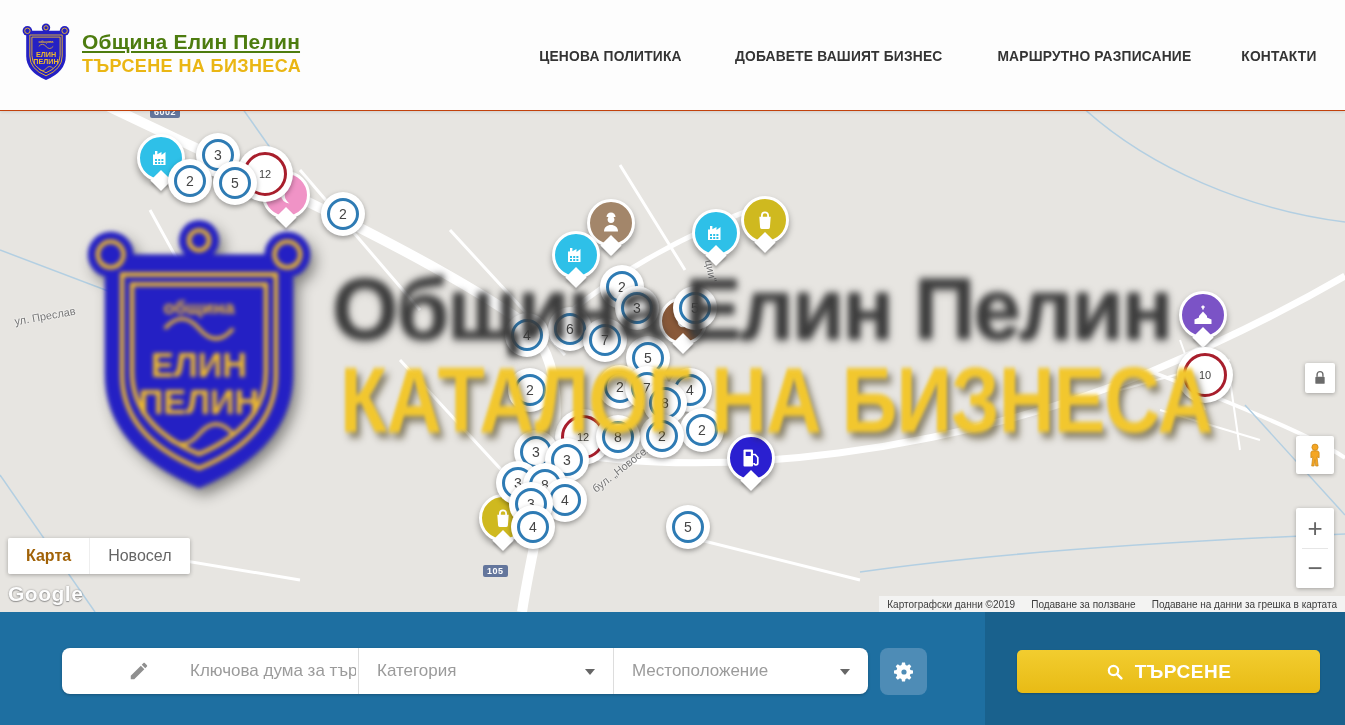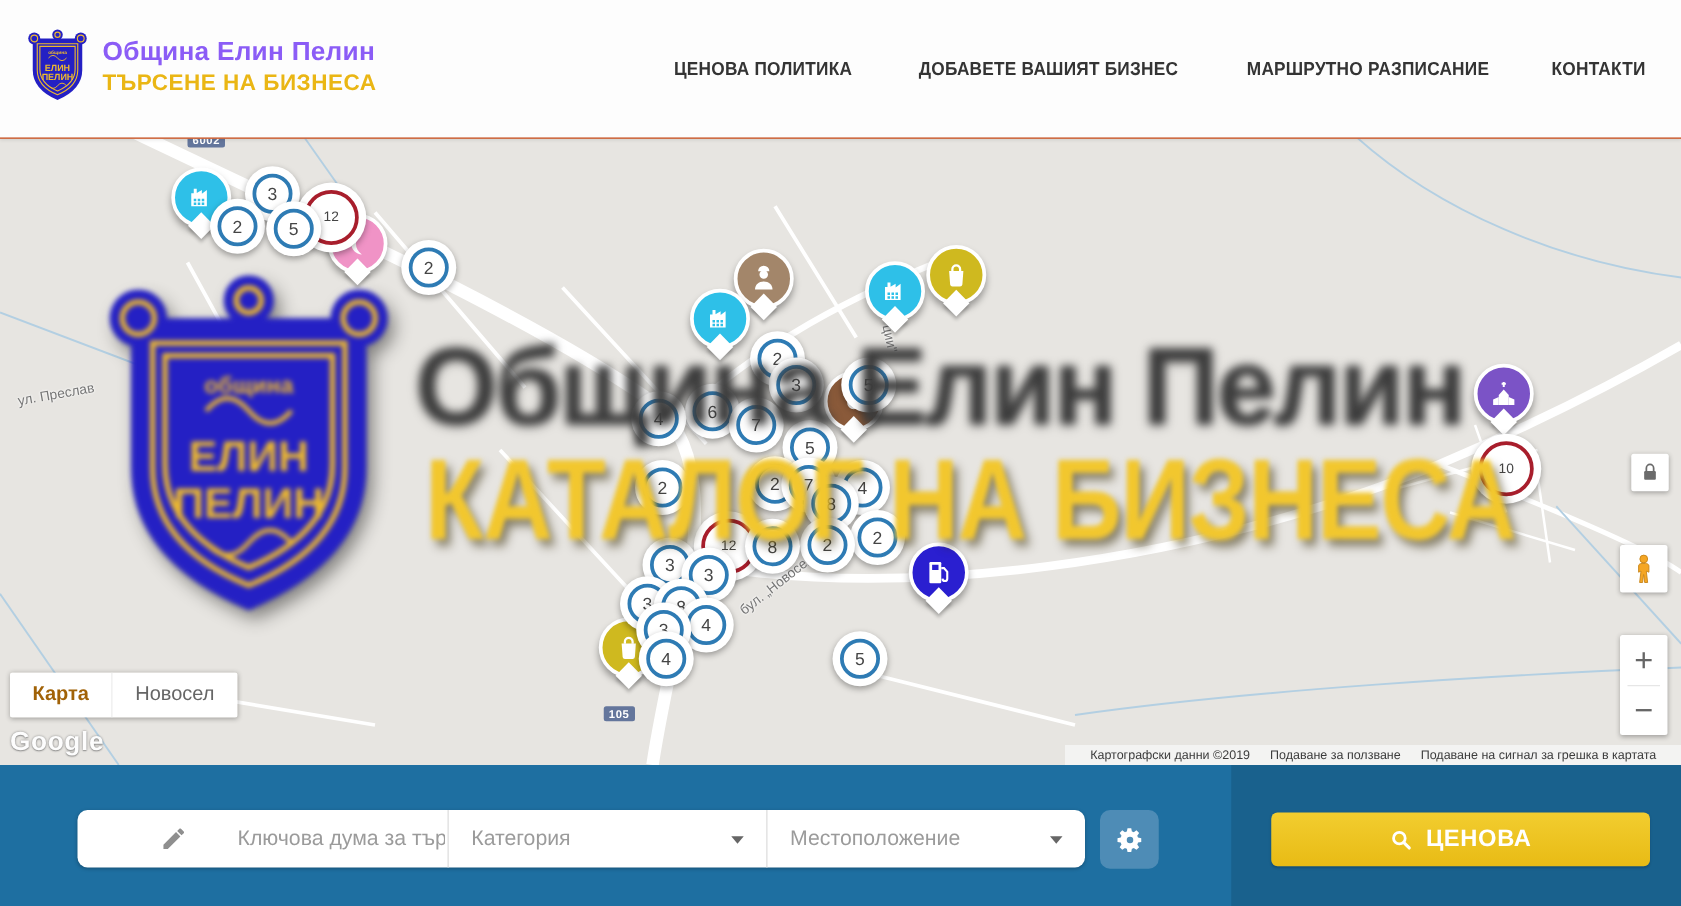--- a/index.html
+++ b/index.html
@@ -4,21 +4,21 @@
 <style>
   html,body{margin:0;padding:0;}
   body{width:1345px;height:725px;overflow:hidden;position:relative;
        font-family:"Liberation Sans", sans-serif;background:#fff;}
 
   
   .header{position:absolute;left:0;top:0;width:1345px;height:110px;background:#fdfdfd;
           border-bottom:1px solid #c2410c;box-shadow:0 1px 3px rgba(0,0,0,.10);z-index:30;}
   .brand{position:absolute;left:22px;top:22px;display:flex;align-items:center;gap:12px;cursor:pointer;}
   .crest-sm{width:48px;height:62px;}
-  .brand-text .t1{font-size:21px;font-weight:bold;color:#8b5cf6;letter-spacing:.2px;}
+  .brand-text .t1{font-size:21px;font-weight:bold;color:#4d7c0f;letter-spacing:.2px;text-decoration:underline;}
   .brand-text .t2{font-size:18px;font-weight:bold;color:#eab614;letter-spacing:.4px;margin-top:2px;}
   .nav{position:absolute;right:25px;top:0;height:110px;display:flex;align-items:center;gap:38px;}
   .nav a{font-size:15px;font-weight:bold;color:#343434;text-decoration:none;letter-spacing:.2px;
          font-stretch:condensed;transform:scaleX(.92);transform-origin:center;white-space:nowrap;cursor:pointer;}
 
   
   .map{position:absolute;left:0;top:110px;width:1345px;height:502px;background:#e7e5e1;overflow:hidden;}
   .map svg.decor{position:absolute;left:0;top:0;z-index:0;}
   #labels{position:absolute;left:0;top:0;width:100%;height:100%;z-index:1;}
   .roadshield{position:absolute;background:#64769c;color:#fff;font-size:9px;font-weight:bold;
@@ -61,21 +61,21 @@
   .maptype{position:absolute;left:8px;top:428px;display:flex;z-index:4;
            box-shadow:0 1px 4px rgba(0,0,0,.3);border-radius:2px;overflow:hidden;}
   .maptype button{border:none;height:36px;background:#fff;font-family:inherit;font-size:16px;
            padding:0 18px;cursor:pointer;}
   .maptype .active{font-weight:bold;color:#a16207;}
   .maptype .inactive{color:#666;border-left:1px solid #eee;}
   .glogo{position:absolute;left:8px;top:472px;z-index:4;font-size:21px;font-weight:bold;color:#fff;
          letter-spacing:.5px;opacity:.95;cursor:pointer;
          text-shadow:0 0 2px rgba(110,110,110,.8),0 1px 1px rgba(120,120,120,.7);}
   .attrib{position:absolute;right:0;top:486px;height:16px;z-index:4;display:flex;align-items:center;
-          background:rgba(245,245,245,.82);font-size:10px;color:#3c3c3c;padding:0 12px;}
+          background:rgba(245,245,245,.82);font-size:10px;color:#3c3c3c;padding:0 0;}
   .attrib span{padding:0 8px;white-space:nowrap;}
   .attrib .lnk{cursor:pointer;}
   .sqbtn{position:absolute;background:#fff;box-shadow:0 1px 4px rgba(0,0,0,.3);border-radius:2px;
          display:flex;align-items:center;justify-content:center;cursor:pointer;z-index:4;}
   .lockbtn{left:1305px;top:253px;width:30px;height:30px;}
   .pegman{left:1296px;top:326px;width:38px;height:38px;}
   .zoomctl{position:absolute;left:1296px;top:398px;width:38px;height:80px;background:#fff;z-index:4;
          box-shadow:0 1px 4px rgba(0,0,0,.3);border-radius:2px;display:flex;flex-direction:column;}
   .zoomctl button{flex:1;border:none;background:transparent;font-size:26px;color:#666;cursor:pointer;
          font-family:inherit;line-height:1;}
@@ -426,21 +426,21 @@
   </div>
 
   <div class="maptype">
     <button class="active">Карта</button>
     <button class="inactive">Новосел</button>
   </div>
   <div class="glogo">Google</div>
   <div class="attrib">
     <span>Картографски данни ©2019</span>
     <span class="lnk">Подаване за ползване</span>
-    <span class="lnk">Подаване на сигнал за грешка в картата</span>
+    <span class="lnk">Подаване на данни за грешка в картата</span>
   </div>
   <div class="sqbtn lockbtn">
     <svg width="14" height="16" viewBox="0 0 24 26">
       <path d="M7 11V7a5 5 0 0 1 10 0v4" fill="none" stroke="#6b6b6b" stroke-width="2.4"></path>
       <rect x="4" y="11" width="16" height="12" rx="1.5" fill="#6b6b6b"></rect>
     </svg>
   </div>
   <div class="sqbtn pegman">
     <svg width="22" height="26" viewBox="0 0 24 26">
       <circle cx="12" cy="4.5" r="3.4" fill="#f5a623" stroke="#c8861a" stroke-width=".8"></circle>
@@ -479,15 +479,15 @@
       <path fill="#fff" d="M21 13.5v-3l-2.6-.5a6.7 6.7 0 0 0-.6-1.5l1.5-2.2-2.1-2.1-2.2 1.5c-.5-.3-1-.5-1.5-.6L13 2.5h-3l-.5 2.6c-.5.1-1 .3-1.5.6L5.8 4.2 3.7 6.3l1.5 2.2c-.3.5-.5 1-.6 1.5l-2.6.5v3l2.6.5c.1.5.3 1 .6 1.5l-1.5 2.2 2.1 2.1 2.2-1.5c.5.3 1 .5 1.5.6l.5 2.6h3l.5-2.6c.5-.1 1-.3 1.5-.6l2.2 1.5 2.1-2.1-1.5-2.2c.3-.5.5-1 .6-1.5l2.6-.5z"></path>
       <circle cx="12" cy="12" r="2.6" fill="#4e8cb6"></circle>
     </svg>
   </button>
 
   <button class="searchbtn">
     <svg viewBox="0 0 24 24">
       <circle cx="10" cy="10" r="6.2" fill="none" stroke="#fff" stroke-width="3"></circle>
       <line x1="14.8" y1="14.8" x2="20.5" y2="20.5" stroke="#fff" stroke-width="3.4" stroke-linecap="round"></line>
     </svg>
-    <span>ЦЕНОВА</span>
+    <span>ТЪРСЕНЕ</span>
   </button>
 </div>
 
 </body></html>

